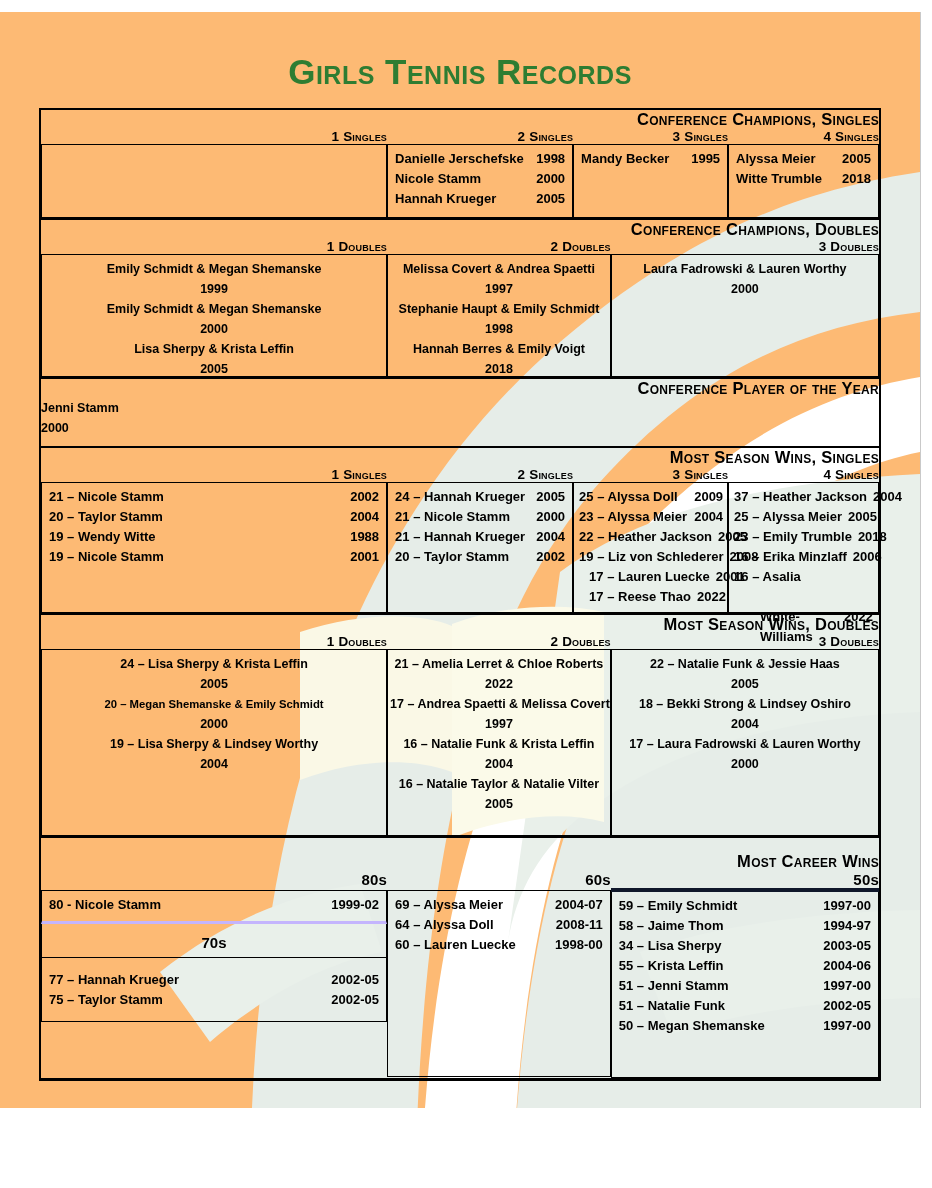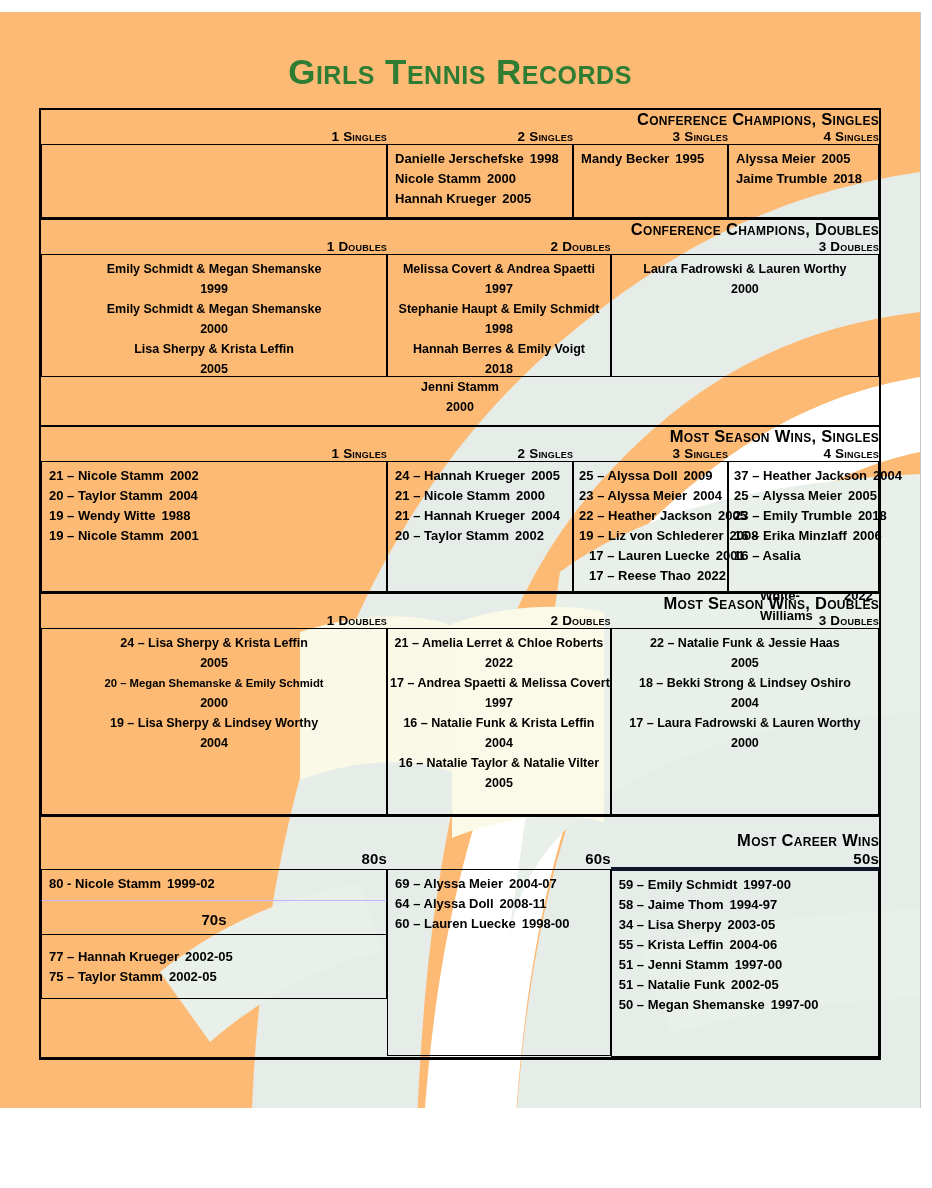--- a/index.html
+++ b/index.html
@@ -79,41 +79,40 @@
   .sec-top { border-top: 2px solid #000 !important; }
   .cellbox {
     border: 1px solid #000;
     padding: 4px 7px 6px 7px;
     min-height: 10px;
     box-sizing: border-box;
   }
   
   .entry {
     display: flex;
-    justify-content: flex-start;
+    justify-content: space-between;
     align-items: baseline;
     font-weight: bold;
     font-size: 13px;
     line-height: 20px;
     white-space: nowrap;
   }
   .entry .nm { padding-right: 6px; }
   .entry .yr { }
   
   .pair {
     text-align: center;
     font-weight: bold;
     font-size: 12.5px;
     line-height: 20px;
     white-space: nowrap;
   }
   .pair.tight { font-size: 11.3px; }
   .pair .yr { display: block; }
   .center-line {
-    text-align: center;
     font-weight: bold;
     font-size: 12.5px;
     line-height: 20px;
   }
   .wrap2 {
     font-weight: bold;
     font-size: 13px;
     line-height: 20px;
   }
   .wrap2 .l1 { display:block; }
@@ -200,21 +199,21 @@
             </div>
           </div>
         </td>
         <td colspan="2">
           <div class="cellbox" style="height:74px">
             <div class="entry">
               <span class="nm">Alyssa Meier</span>
               <span class="yr">2005</span>
             </div>
             <div class="entry">
-              <span class="nm">Jaime Trumble</span>
+              <span class="nm">Witte Trumble</span>
               <span class="yr">2018</span>
             </div>
           </div>
         </td>
       </tr>
 
       <tr class="hdr-row">
         <td colspan="11" class="band-title sec-top" style="border-top:2px solid #000">Conference Champions, Doubles</td>
       </tr>
       <tr class="hdr-row">
@@ -258,20 +257,23 @@
         <td colspan="4">
           <div class="cellbox" style="height:123px">
             <div class="pair">
               <span>Laura Fadrowski &amp; Lauren Worthy</span>
               <span class="yr">2000</span>
             </div>
           </div>
         </td>
       </tr>
 
+      <tr class="hdr-row">
+        <td colspan="11" class="band-title" style="border-top:2px solid #000">Conference Player of the Year</td>
+      </tr>
       <tr>
         <td colspan="11" style="padding-bottom:8px">
           <div class="center-line">Jenni Stamm</div>
           <div class="center-line">2000</div>
         </td>
       </tr>
 
       <tr class="hdr-row">
         <td colspan="11" class="band-title" style="border-top:2px solid #000">Most Season Wins, Singles</td>
       </tr>
@@ -316,21 +318,21 @@
               <span class="nm">21 – Hannah Krueger</span>
               <span class="yr">2004</span>
             </div>
             <div class="entry">
               <span class="nm">20 – Taylor Stamm</span>
               <span class="yr">2002</span>
             </div>
           </div>
         </td>
         <td colspan="3">
-          <div class="cellbox" style="height:131px;padding-left:5px;padding-right:12px">
+          <div class="cellbox" style="height:131px;padding-left:5px;padding-right:4px">
             <div class="entry">
               <span class="nm">25 – Alyssa Doll</span>
               <span class="yr">2009</span>
             </div>
             <div class="entry">
               <span class="nm">23 – Alyssa Meier</span>
               <span class="yr">2004</span>
             </div>
             <div class="entry">
               <span class="nm">22 – Heather Jackson</span>
@@ -445,21 +447,21 @@
       <tr class="hdr-row">
         <td colspan="11" class="band-title" style="border-top:2px solid #000;padding-top:14px">Most Career Wins</td>
       </tr>
       <tr class="hdr-row">
         <td colspan="3" class="col-head" style="font-size:15px;font-variant:normal">80s</td>
         <td colspan="4" class="col-head" style="font-size:15px;font-variant:normal">60s</td>
         <td colspan="4" class="col-head" style="font-size:15px;font-variant:normal">50s</td>
       </tr>
       <tr>
         <td colspan="3" style="border-top:1px solid #000">
-          <div class="cellbox" style="border-top:none;border-bottom:1px solid #c4b5fd">
+          <div class="cellbox" style="border-top:none;border-bottom:3px solid #c4b5fd">
             <div class="entry">
               <span class="nm">80 - Nicole Stamm</span>
               <span class="yr">1999-02</span>
             </div>
           </div>
           <div style="border-left:1px solid #000;border-right:1px solid #000;border-bottom:1px solid #000">
             <div class="decade-head">70s</div>
           </div>
           <div class="cellbox" style="border-top:none;height:64px;padding-top:12px">
             <div class="entry">

